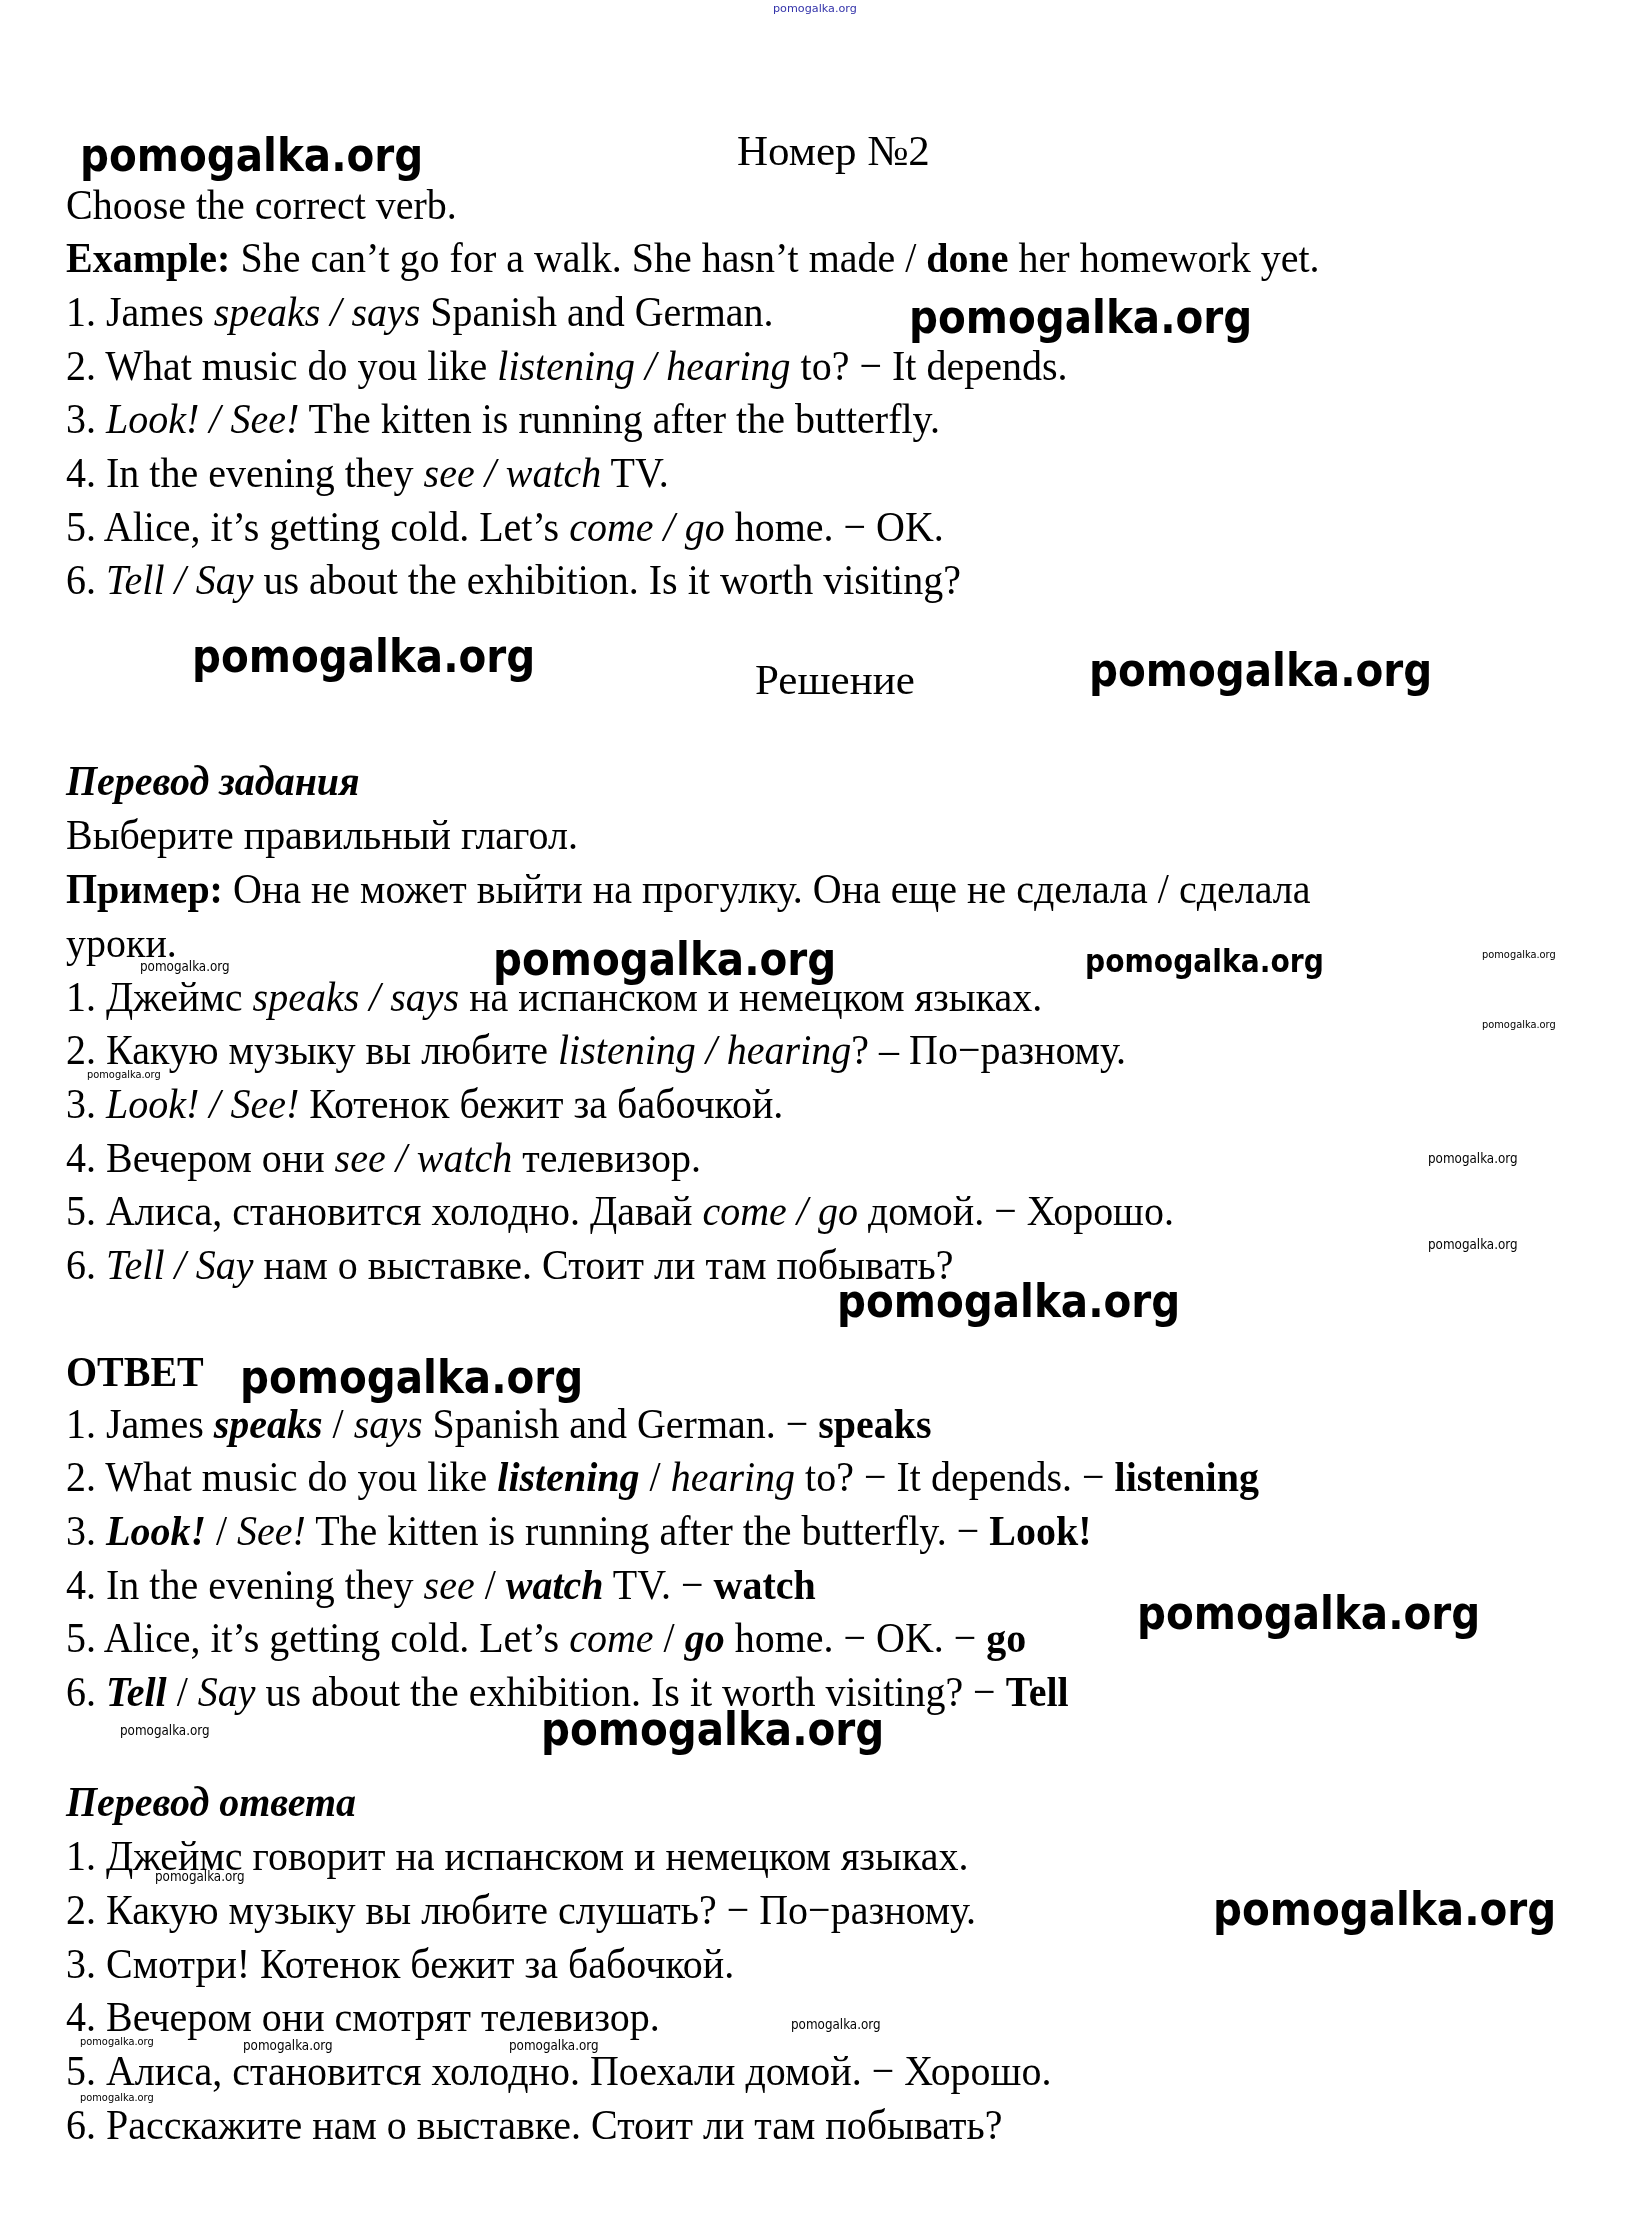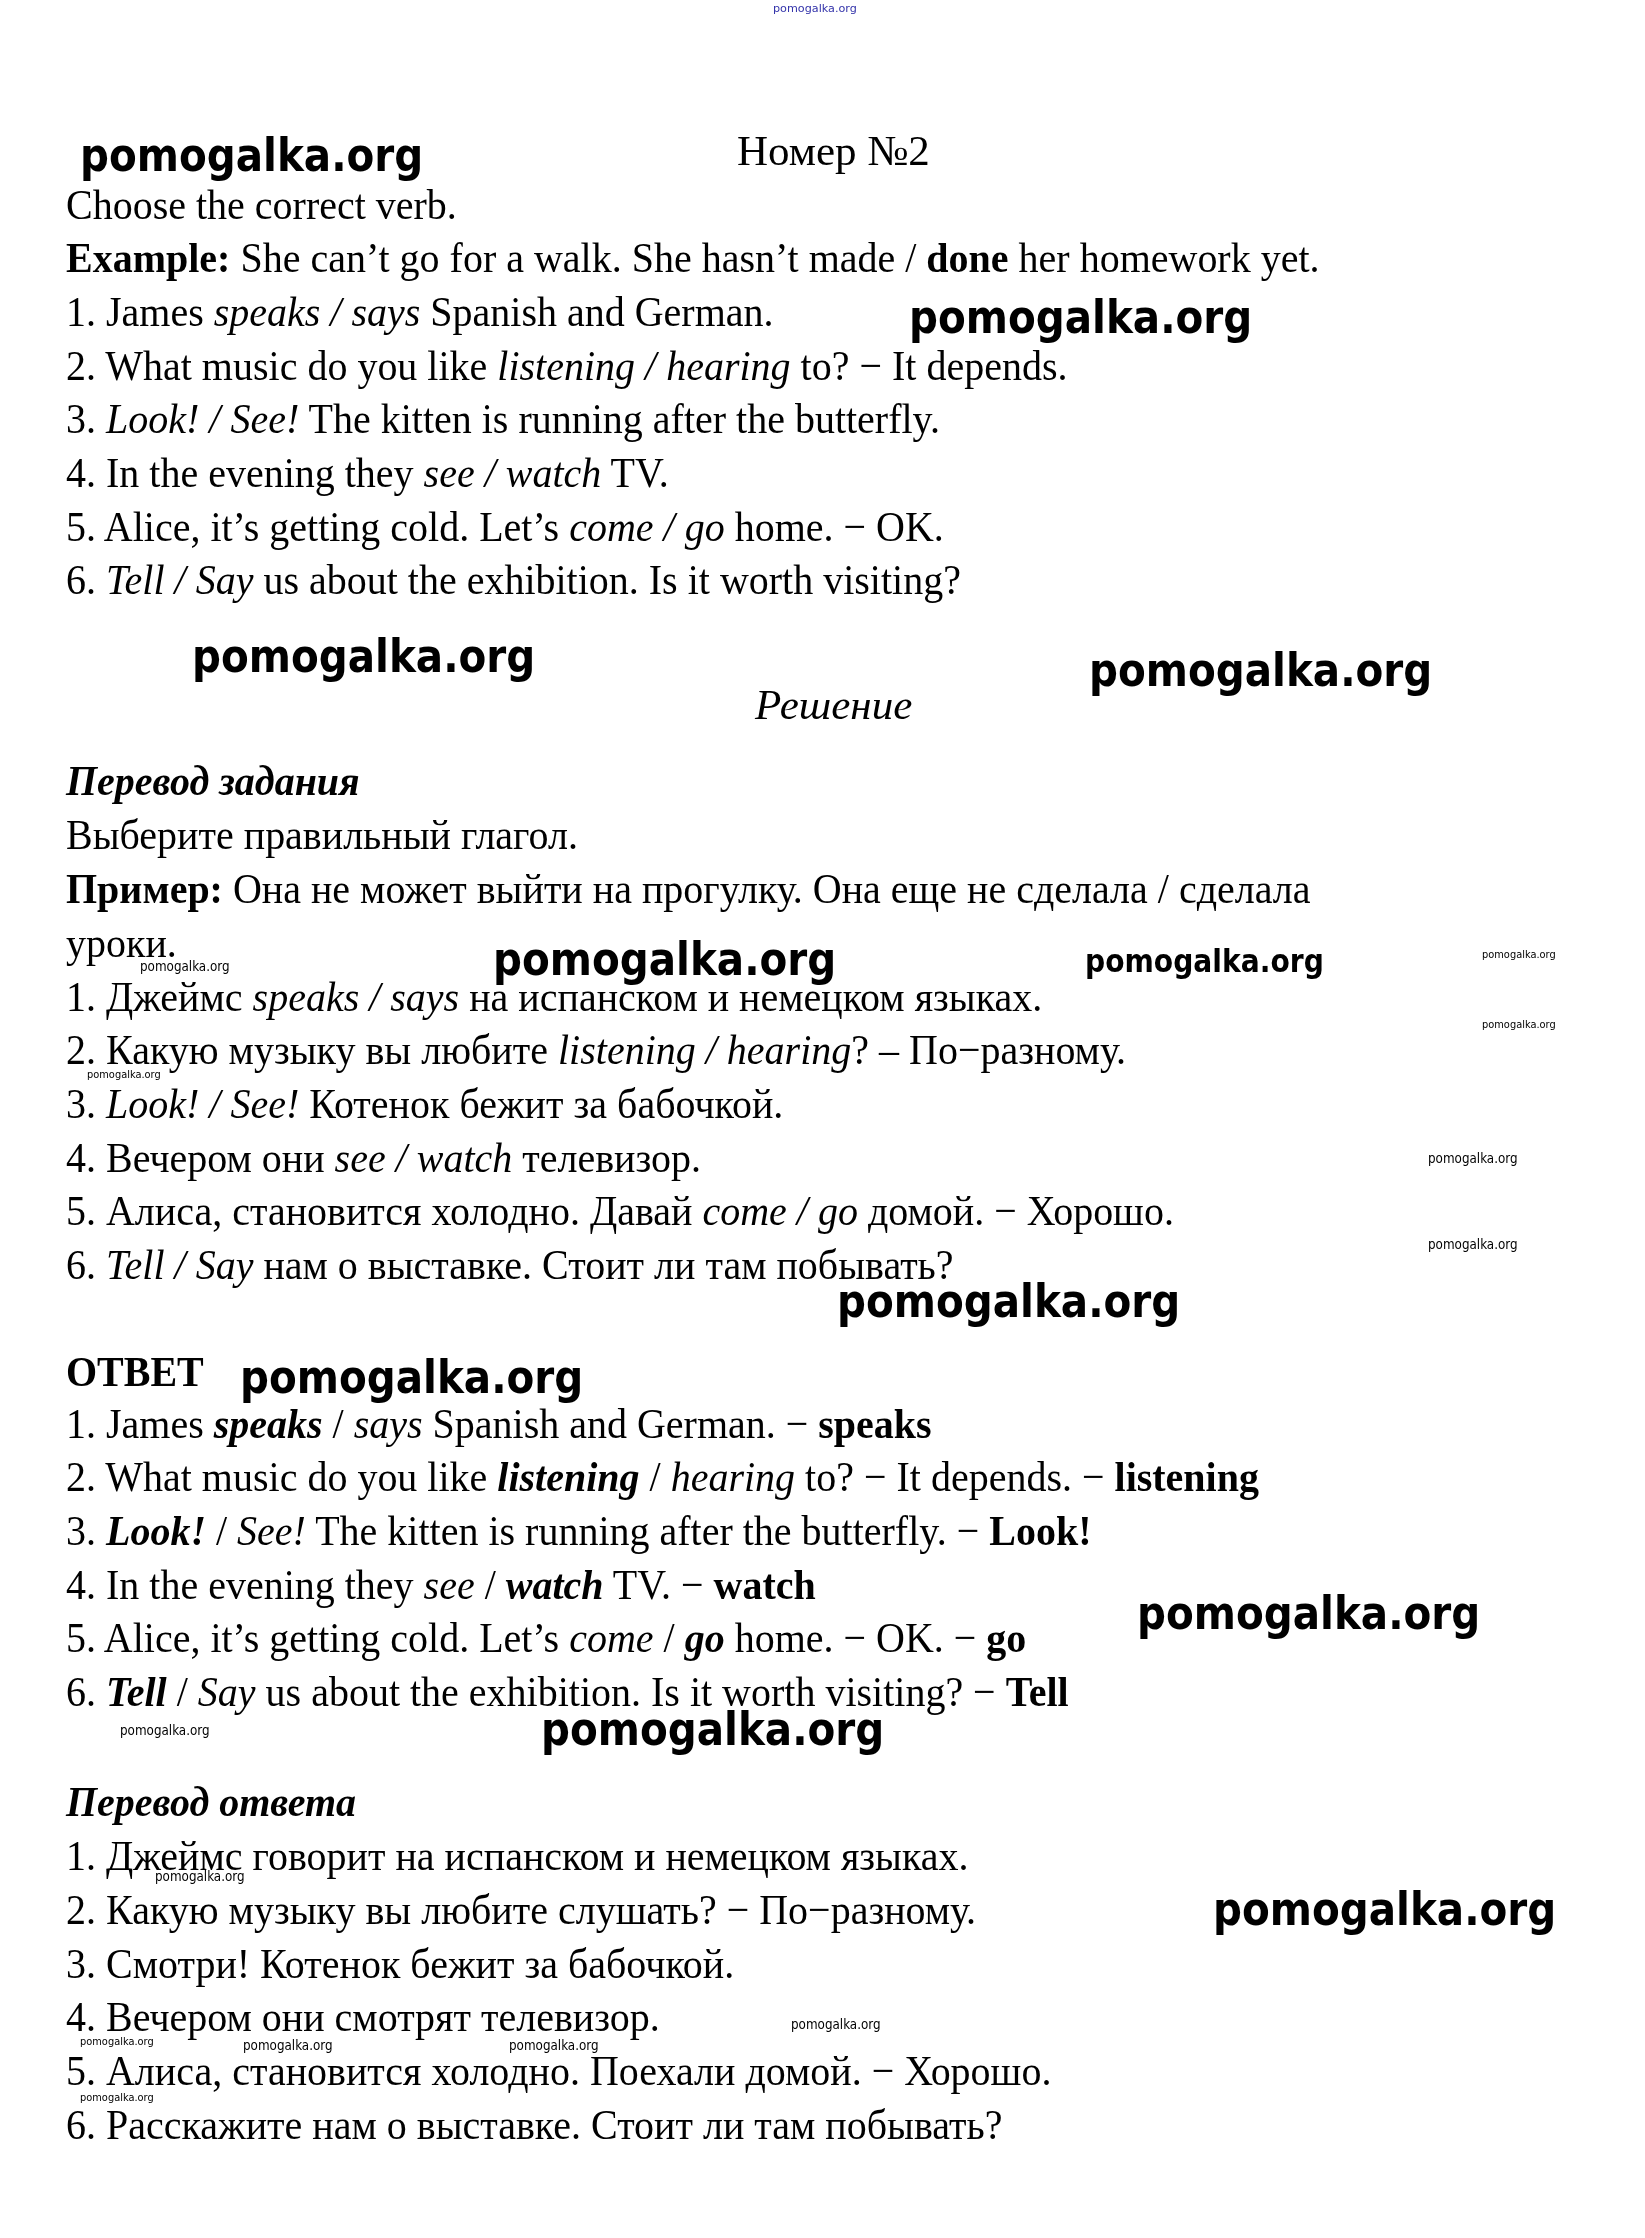--- a/index.html
+++ b/index.html
@@ -56,21 +56,21 @@
 </div>
 <div id="task-items">
     <div class="line serif" style="top: 290px;"><span>1. </span><span>James </span><span class="it">speaks</span><span class="it"> / </span><span class="it">says</span><span> Spanish and German.</span></div>
     <div class="line serif" style="top: 344px;"><span>2. </span><span>What music do you like </span><span class="it">listening</span><span class="it"> / </span><span class="it">hearing</span><span> to? − It depends.</span></div>
     <div class="line serif" style="top: 397px;"><span>3. </span><span class="it">Look!</span><span class="it"> / </span><span class="it">See!</span><span> The kitten is running after the butterfly.</span></div>
     <div class="line serif" style="top: 451px;"><span>4. </span><span>In the evening they </span><span class="it">see</span><span class="it"> / </span><span class="it">watch</span><span> TV.</span></div>
     <div class="line serif" style="top: 505px;"><span>5. </span><span>Alice, it’s getting cold. Let’s </span><span class="it">come</span><span class="it"> / </span><span class="it">go</span><span> home. − OK.</span></div>
     <div class="line serif" style="top: 558px;"><span>6. </span><span class="it">Tell</span><span class="it"> / </span><span class="it">Say</span><span> us about the exhibition. Is it worth visiting?</span></div>
   </div>
 
-<div class="title serif" style="left:755px; top:683px;font-style:italic;">Решение</div>
+<div class="title serif" style="left:755px; top:658px;">Решение</div>
 
 <div class="line serif heading-it" style="top:759px;">Перевод задания</div>
 <div class="line serif" style="top:813px;">Выберите правильный глагол.</div>
 <div class="line serif" style="top:867px;">
   <span class="b">Пример:</span><span> Она не может выйти на прогулку. Она еще не сделала / сделала</span>
 </div>
 <div class="line serif" style="top:921px;">уроки.</div>
 <div id="tt-items">
     <div class="line serif" style="top: 975px;"><span>1. </span><span>Джеймс </span><span class="it">speaks</span><span class="it"> / </span><span class="it">says</span><span> на испанском и немецком языках.</span></div>
     <div class="line serif" style="top: 1028px;"><span>2. </span><span>Какую музыку вы любите </span><span class="it">listening</span><span class="it"> / </span><span class="it">hearing</span><span>? – По−разному.</span></div>

